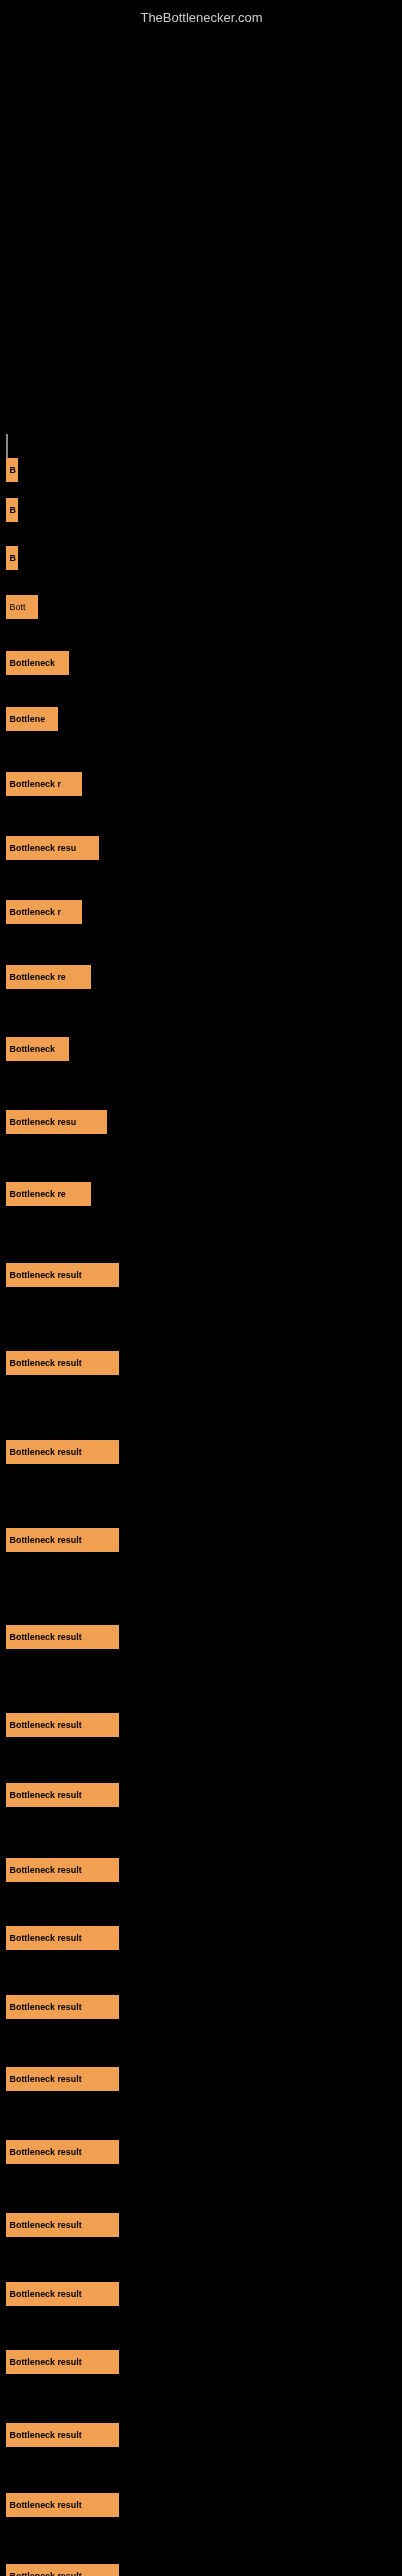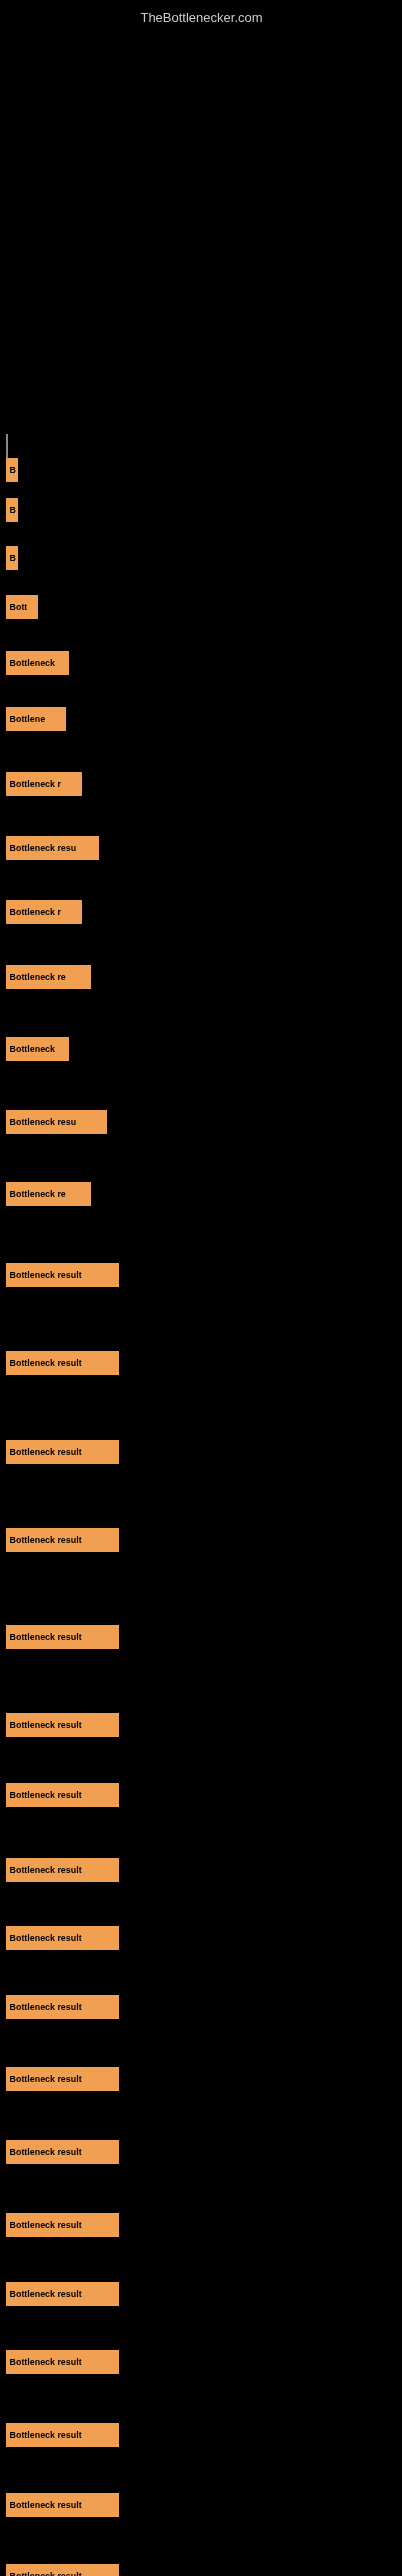--- a/index.html
+++ b/index.html
@@ -37,26 +37,26 @@
 <div style="position: absolute; left: 6.4px; top: 427px; width: 11.3px; height: 24px; background-color: rgb(240, 160, 80); display: flex; align-items: center; padding-left: 3.2px; overflow: hidden;">
       <span style="color: rgb(0, 0, 0); font-size: 8.9px; font-weight: bold; white-space: nowrap;">B</span>
     </div>
     <div style="position: absolute; left: 6.4px; top: 467px; width: 11.3px; height: 24px; background-color: rgb(240, 160, 80); display: flex; align-items: center; padding-left: 3.2px; overflow: hidden;">
       <span style="color: rgb(0, 0, 0); font-size: 8.9px; font-weight: bold; white-space: nowrap;">B</span>
     </div>
     <div style="position: absolute; left: 6.4px; top: 515px; width: 11.3px; height: 24px; background-color: rgb(240, 160, 80); display: flex; align-items: center; padding-left: 3.2px; overflow: hidden;">
       <span style="color: rgb(0, 0, 0); font-size: 8.9px; font-weight: bold; white-space: nowrap;">B</span>
     </div>
     <div style="position: absolute; left: 6.4px; top: 564px; width: 32px; height: 24px; background-color: rgb(240, 160, 80); display: flex; align-items: center; padding-left: 3.2px; overflow: hidden;">
-      <span style="color: rgb(0, 0, 0); font-size: 8.9px; font-weight: bold; white-space: nowrap;">Bott</span>
+      <span style="color: rgb(0, 0, 0); font-size: 8.9px; font-weight: normal; white-space: nowrap;">Bott</span>
     </div>
     <div style="position: absolute; left: 6.4px; top: 620px; width: 63px; height: 24px; background-color: rgb(240, 160, 80); display: flex; align-items: center; padding-left: 3.2px; overflow: hidden;">
       <span style="color: rgb(0, 0, 0); font-size: 8.9px; font-weight: bold; white-space: nowrap;">Bottleneck</span>
     </div>
-    <div style="position: absolute; left: 6.4px; top: 676px; width: 60px; height: 24px; background-color: rgb(240, 160, 80); display: flex; align-items: center; padding-left: 3.2px; overflow: hidden;">
+    <div style="position: absolute; left: 6.4px; top: 676px; width: 52px; height: 24px; background-color: rgb(240, 160, 80); display: flex; align-items: center; padding-left: 3.2px; overflow: hidden;">
       <span style="color: rgb(0, 0, 0); font-size: 8.9px; font-weight: bold; white-space: nowrap;">Bottlene</span>
     </div>
     <div style="position: absolute; left: 6.4px; top: 741px; width: 76px; height: 24px; background-color: rgb(240, 160, 80); display: flex; align-items: center; padding-left: 3.2px; overflow: hidden;">
       <span style="color: rgb(0, 0, 0); font-size: 8.9px; font-weight: bold; white-space: nowrap;">Bottleneck r</span>
     </div>
     <div style="position: absolute; left: 6.4px; top: 805px; width: 93px; height: 24px; background-color: rgb(240, 160, 80); display: flex; align-items: center; padding-left: 3.2px; overflow: hidden;">
       <span style="color: rgb(0, 0, 0); font-size: 8.9px; font-weight: bold; white-space: nowrap;">Bottleneck resu</span>
     </div>
     <div style="position: absolute; left: 6.4px; top: 869px; width: 76px; height: 24px; background-color: rgb(240, 160, 80); display: flex; align-items: center; padding-left: 3.2px; overflow: hidden;">
       <span style="color: rgb(0, 0, 0); font-size: 8.9px; font-weight: bold; white-space: nowrap;">Bottleneck r</span>

